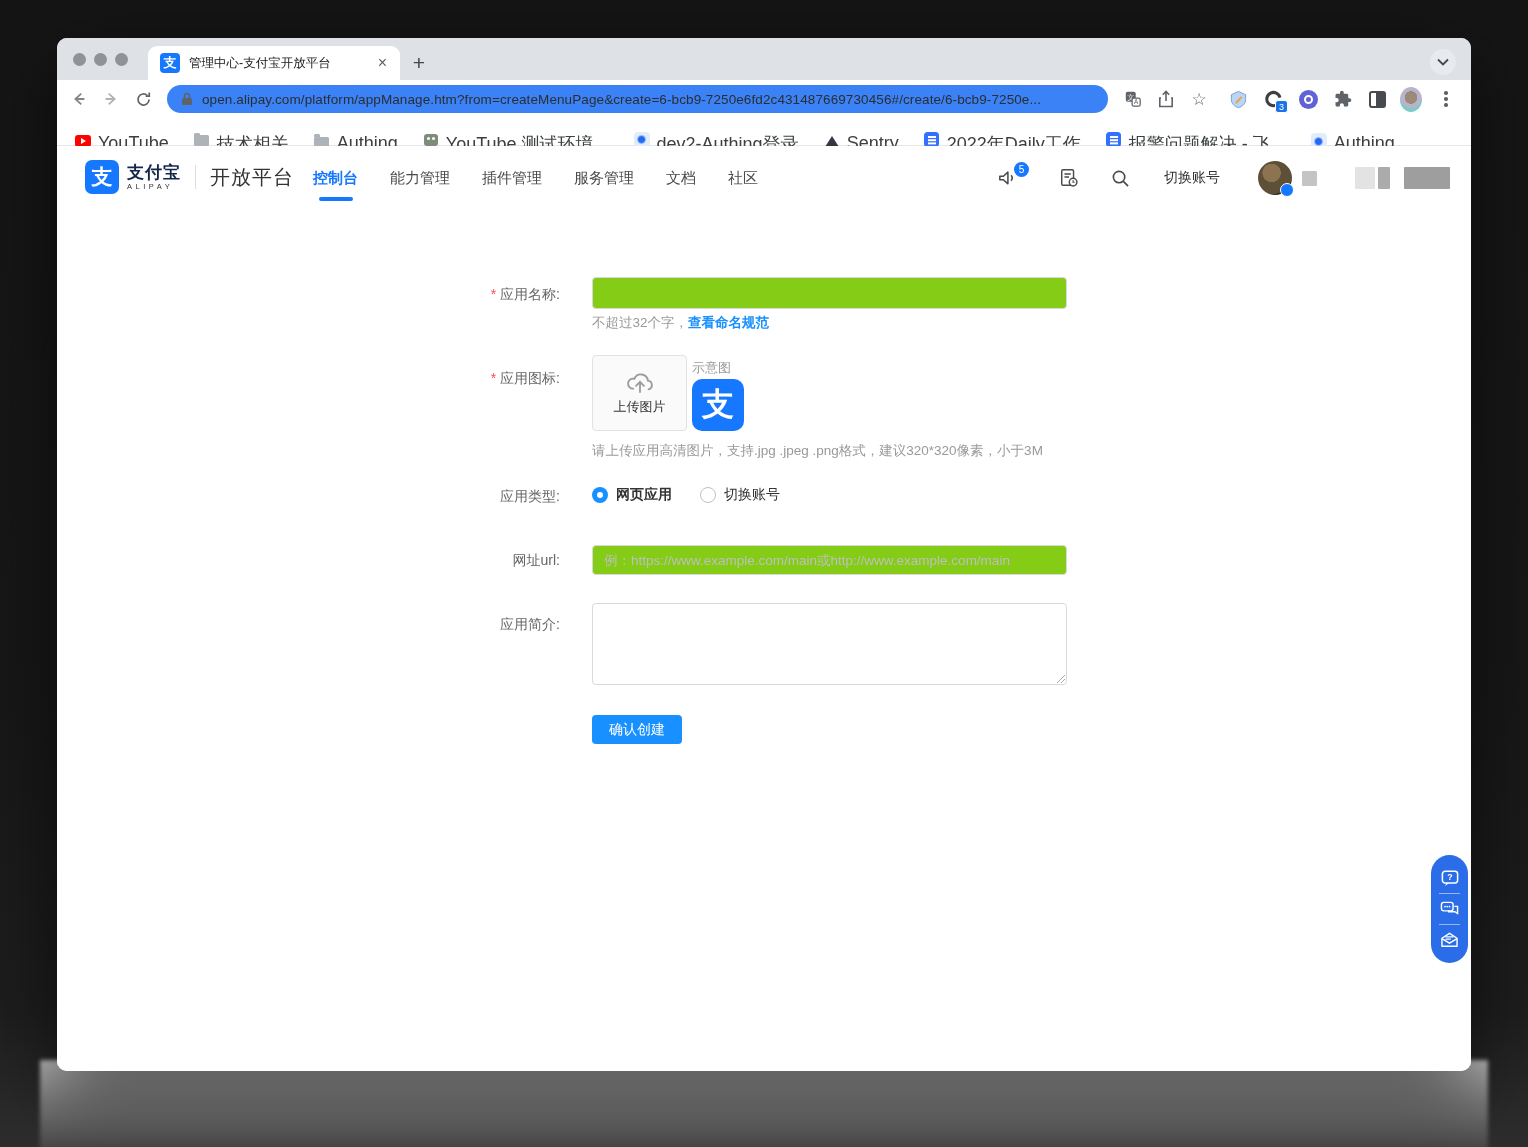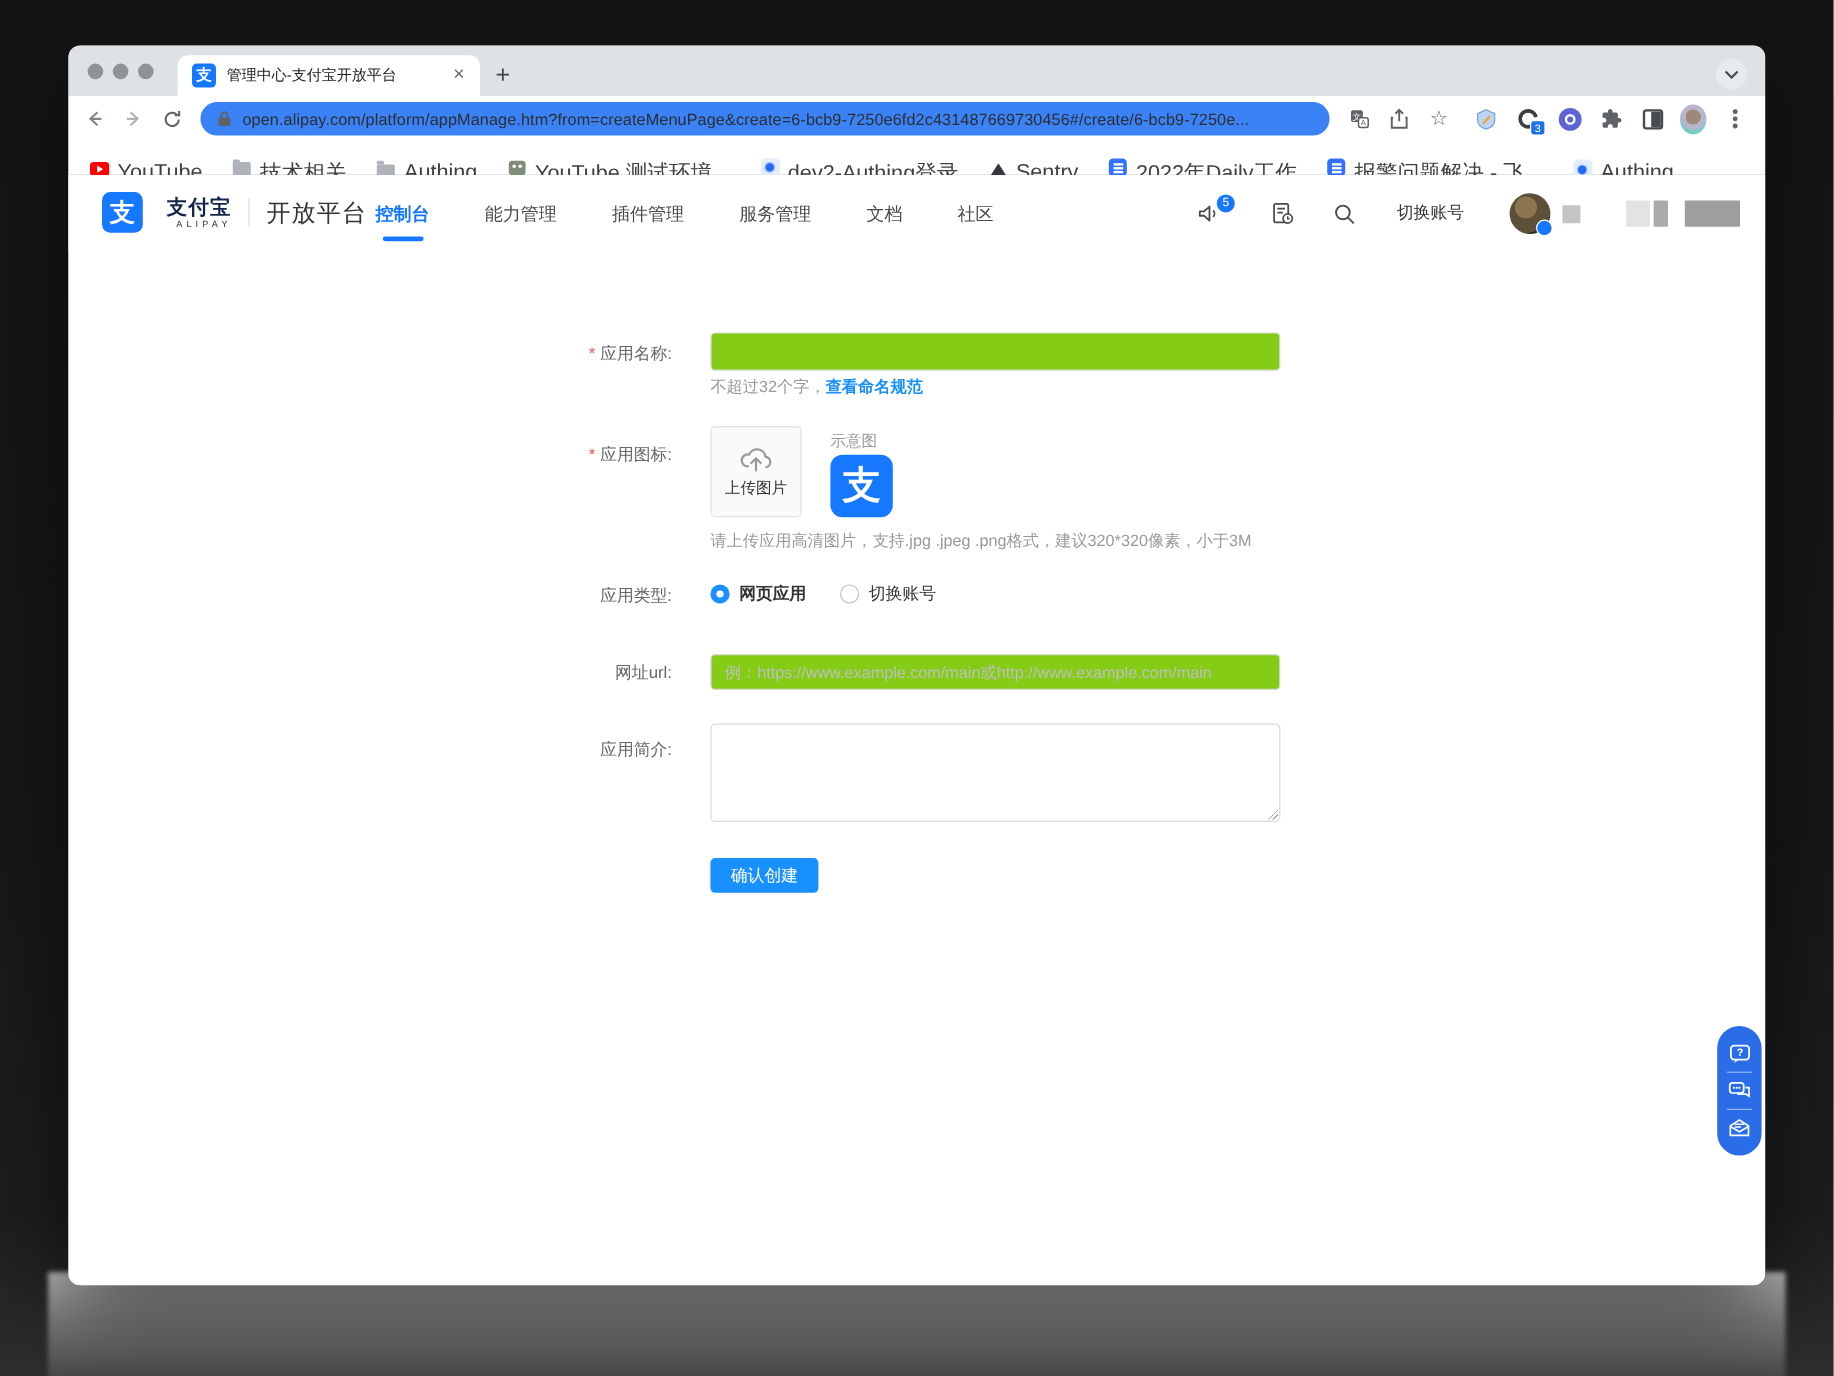--- a/index.html
+++ b/index.html
@@ -81,26 +81,26 @@
   .fdoc { width:15px; height:15px; background:#3370ff; border-radius:3.5px; position:relative; }
   .fdoc::after{ content:""; position:absolute; left:3.5px; top:4px; width:8px; height:1.8px;
     background:#fff; box-shadow:0 3.2px 0 #fff, 0 6.4px 0 #fff; }
 
   
   .page { position:relative; height:925px; background:#fff; }
   .site-header { position:relative; height:64px; background:#fff; }
   .brand { position:absolute; left:28px; top:14px; display:flex; align-items:center; }
   .brand-logo { width:34px; height:34px; background:#1677ff; border-radius:7px; color:#fff;
     font-size:21px; font-weight:bold; display:flex; align-items:center; justify-content:center; }
-  .brand-text { margin-left:20px; display:flex; flex-direction:column; align-items:flex-end; }
+  .brand-text { margin-left:8px; display:flex; flex-direction:column; align-items:flex-start; }
   .brand-cn { font-size:17px; font-weight:bold; color:#12264a; letter-spacing:1px; line-height:19px;}
   .brand-en { font-size:7.5px; color:#333; letter-spacing:3.5px; }
   .brand-divider { width:1px; height:24px; background:#d8dce3; margin:0 14px; }
   .brand-platform { font-size:20px; color:#333; letter-spacing:1px; }
-  .site-nav { position:absolute; left:256px; top:0; height:64px; display:flex; align-items:center; gap:46px; }
+  .site-nav { position:absolute; left:256px; top:0; height:64px; display:flex; align-items:center; gap:32px; }
   .nav-item { position:relative; font-size:15px; color:#4a4a4a; height:64px; display:flex;
     align-items:center; cursor:pointer; white-space:nowrap;}
   .nav-item.active { color:#1677ff; font-weight:bold; }
   .nav-underline { position:absolute; left:50%; transform:translateX(-50%); bottom:9px;
     width:34px; height:4px; border-radius:2px; background:#1677ff; }
   .header-right { position:absolute; right:21px; top:0; height:64px; display:flex; align-items:center; }
   .hicon { position:relative; color:#4a4a4a; display:flex; align-items:center; justify-content:center; }
   .badge5 { position:absolute; right:-12px; top:-7px; background:#1677ff; color:#fff; font-size:10px;
     width:15px; height:15px; border-radius:50%; display:flex; align-items:center; justify-content:center; }
   .switch-account { font-size:14px; color:#333; margin-left:34px; white-space:nowrap; }
@@ -109,21 +109,21 @@
   .user-avatar i { position:absolute; right:-2px; bottom:-2px; width:14px; height:14px; border-radius:50%;
     background:#1677ff; border:1.5px solid #fff; }
   .redact { background:#b9b9b9; display:inline-block; border-radius:1px; }
   .flabel { position:absolute; width:130px; text-align:right; font-size:14px; color:#666; }
   .req { color:#ff4d4f; margin-right:4px; font-size:14px; }
   .tinput { position:absolute; border:1px solid #d9d9d9; border-radius:4px; background:#84cc16;
     font-size:13.5px; padding:0 11px; color:#333; outline:none; font-family:inherit; }
   .tinput::placeholder { color:#bfbfbf; }
   .hint { position:absolute; font-size:13.5px; color:#999; white-space:nowrap; }
   .hint a { color:#1890ff; text-decoration:none; font-weight:bold; }
-  .upload-box { position:absolute; width:76px; height:76px; background:#fafafa; border:1px solid #e2e2e2;
+  .upload-box { position:absolute; width:95px; height:76px; background:#fafafa; border:1px solid #e2e2e2;
     border-radius:4px; display:flex; flex-direction:column; align-items:center; justify-content:center;
     gap:4px; cursor:pointer; }
   .upload-box span { font-size:13px; color:#333; }
   .example-cap { position:absolute; font-size:13px; color:#999; }
   .example-logo { position:absolute; width:52px; height:52px; background:#1677ff; border-radius:10px;
     color:#fff; font-size:32px; font-weight:bold; display:flex; align-items:center; justify-content:center; }
   .radio-group { position:absolute; display:flex; align-items:center; gap:28px; }
   .radio-opt { display:flex; align-items:center; gap:8px; cursor:pointer; }
   .radio { width:16px; height:16px; border-radius:50%; border:1px solid #bfbfbf; background:#fff; position:relative;}
   .radio.checked { border:none; background:#1890ff; }

